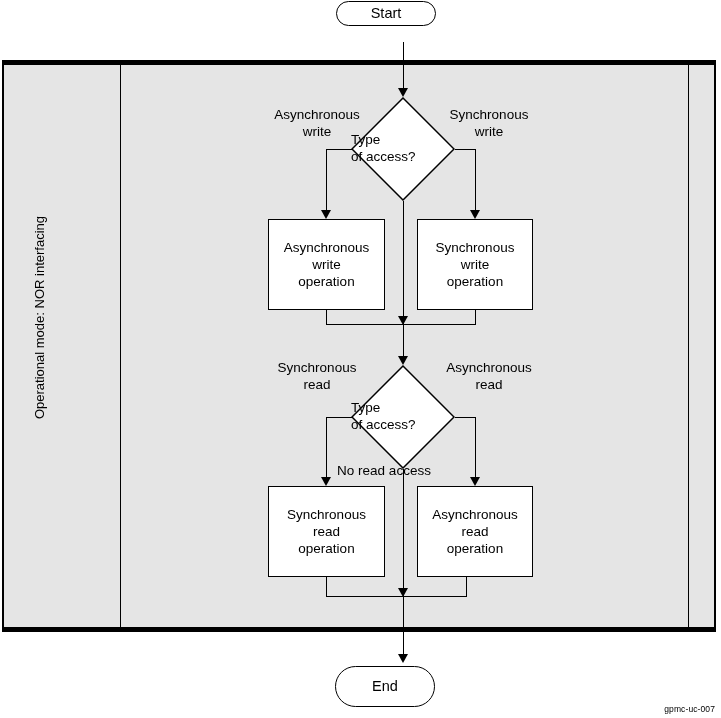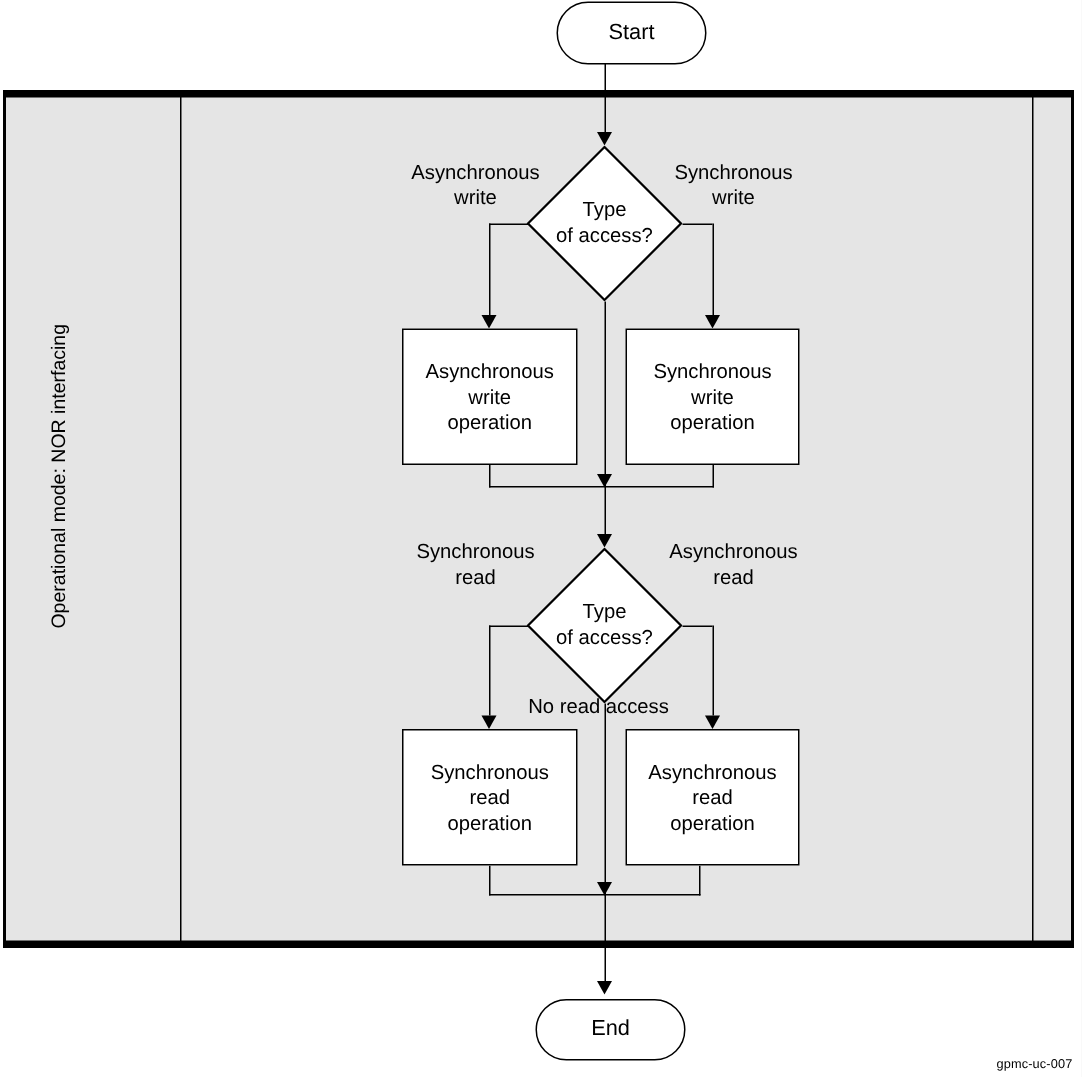--- a/index.html
+++ b/index.html
@@ -32,22 +32,22 @@
     border: 1.6px solid #000000;
     border-radius: 22px;
     display: flex;
     align-items: center;
     justify-content: center;
     font-size: 14.5px;
     line-height: 1.15;
     text-align: center;
     z-index: 6;
   }
-  #node-start { left: 371px; top: 1px;   width: 100px; height: 42px; }
-  #node-end   { left: 357px; top: 666px; width: 100px; height: 41px; }
+  #node-start { left: 336px; top: 1px;   width: 100px; height: 25px; }
+  #node-end   { left: 335px; top: 666px; width: 100px; height: 41px; }
 
   
   .process {
     position: absolute;
     box-sizing: border-box;
     background: #ffffff;
     border: 1.4px solid #000000;
     display: flex;
     align-items: center;
     justify-content: center;
@@ -71,21 +71,20 @@
     position: absolute;
     left: 0; top: 0;
     width: 100%; height: 100%;
   }
   .decision .dia-label {
     position: absolute;
     left: 0;
     top: 50%;
     width: 100%;
     transform: translateY(-50%);
-    text-align: center;
     font-size: 13.5px;
     line-height: 1.25;
     white-space: pre-line;
     pointer-events: none;
   }
   #decision-write { left: 351px; top: 97px;  width: 104px; height: 104px; }
   #decision-read  { left: 351px; top: 365px; width: 104px; height: 104px; }
 
   
   .vline {
@@ -117,21 +116,21 @@
     text-align: center;
     white-space: pre-line;
     background: transparent;
     z-index: 5;
   }
   #lbl-async-write { left: 252px; top: 107px; width: 130px; text-align: center; }
   #lbl-sync-write  { left: 424px; top: 107px; width: 130px; text-align: center; }
   #lbl-no-write    { left: 336px; top: 198px; width: 130px; }
   #lbl-sync-read   { left: 252px; top: 360px; width: 130px; }
   #lbl-async-read  { left: 424px; top: 360px; width: 130px; }
-  #lbl-no-read     { left: 334px; top: 463px; width: 130px; }
+  #lbl-no-read     { left: 319px; top: 463px; width: 130px; }
 
   
   #panel {
     position: absolute;
     left: 2px;
     top: 60px;
     width: 714px;
     height: 572px;
     box-sizing: border-box;
     background: #e5e5e5;

